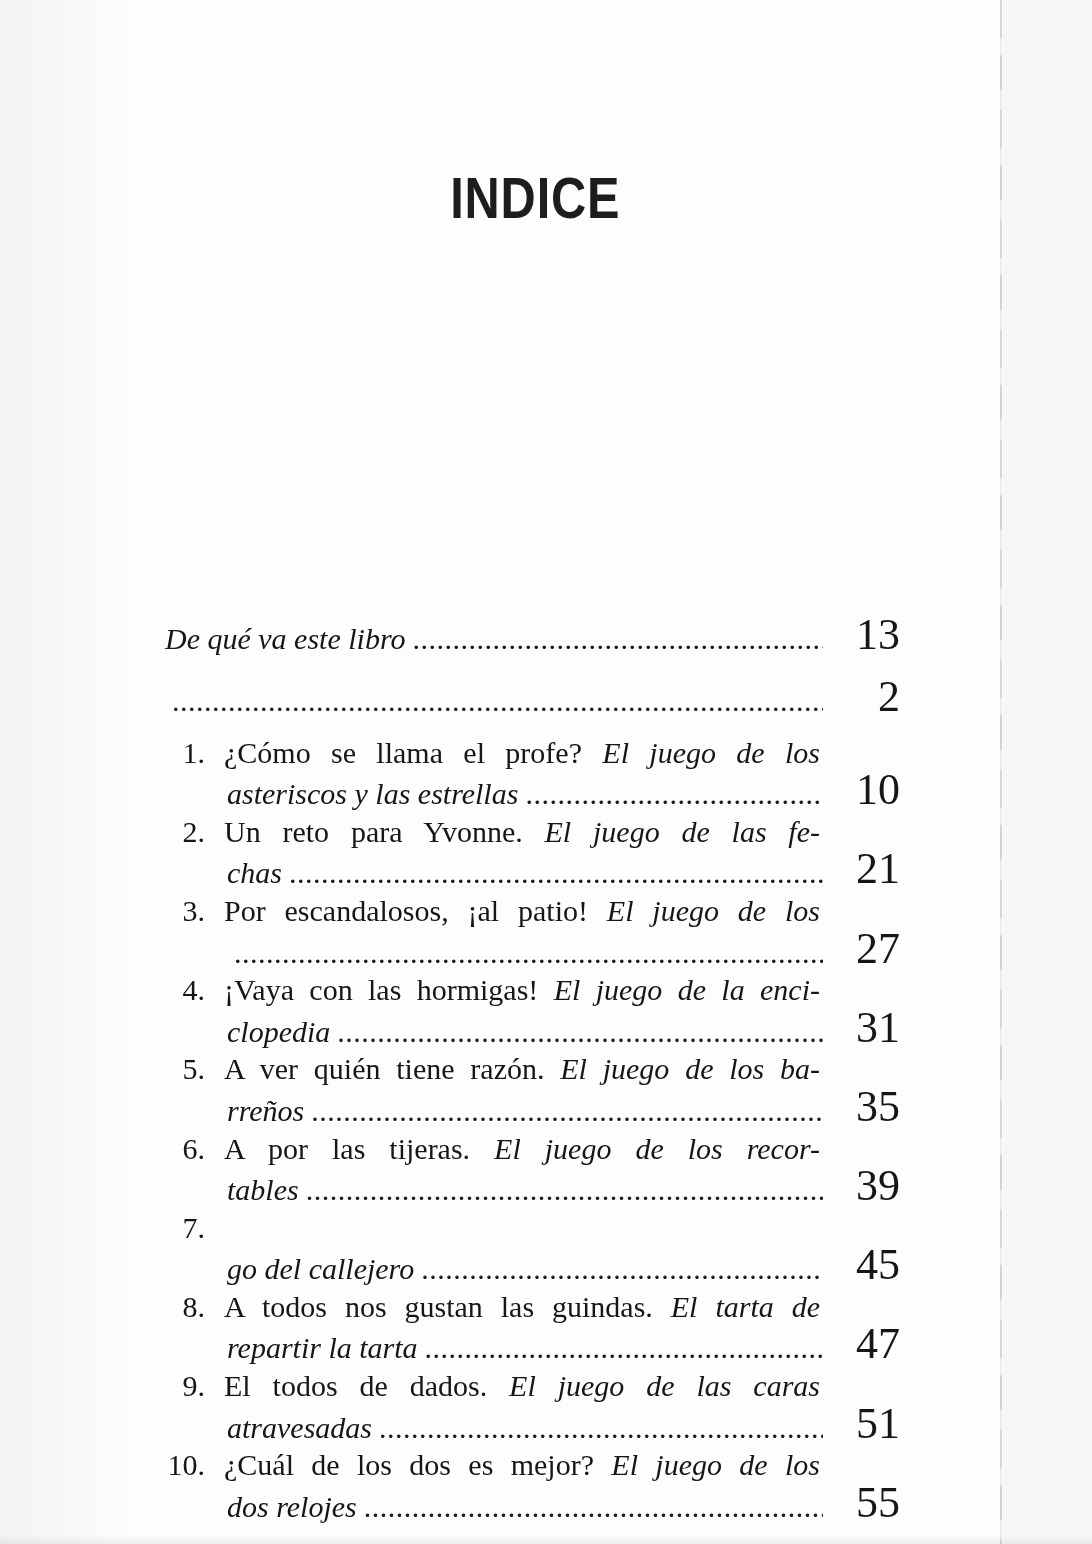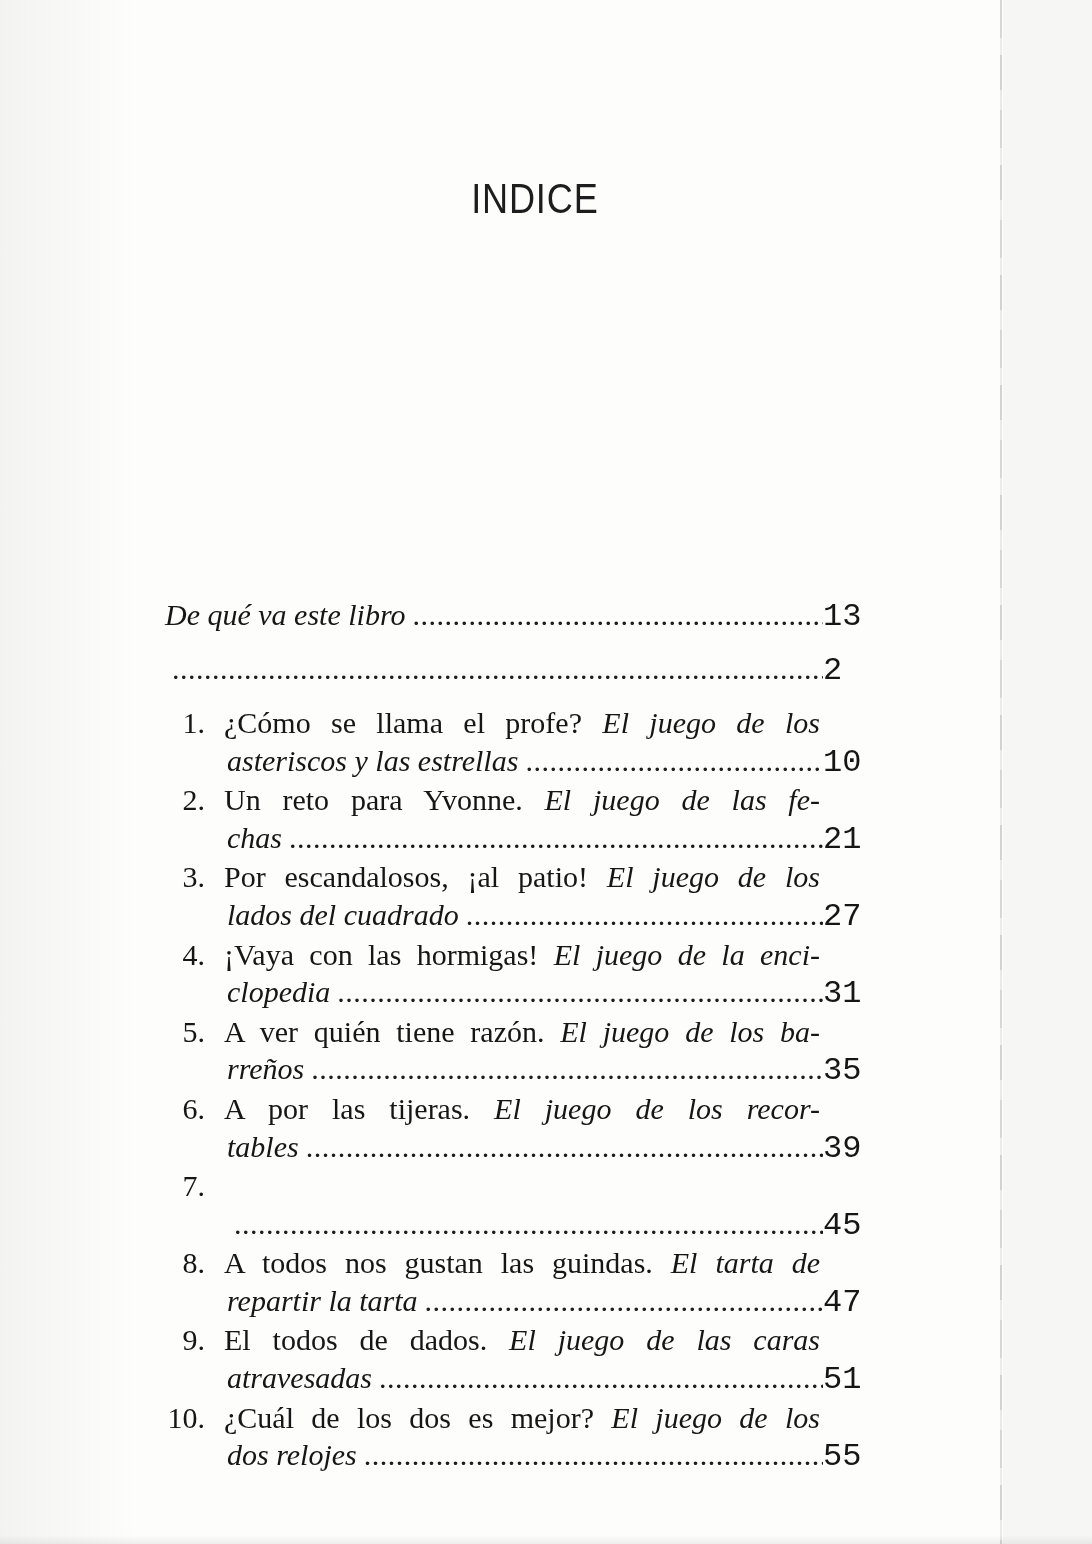--- a/index.html
+++ b/index.html
@@ -32,50 +32,50 @@
   }
   .scan-bottom-edge {
     position: absolute; left: 0; bottom: 0; width: 100%; height: 9px;
     background: linear-gradient(to bottom, rgba(0,0,0,0), rgba(0,0,0,0.06));
   }
   
   .title {
     position: absolute; top: 170px; left: 0; width: 1070px;
     text-align: center;
     font-family: "Liberation Sans", sans-serif;
-    font-size: 43px; line-height: 56px; font-weight: 400;
+    font-size: 58px; line-height: 56px; font-weight: 700;
     letter-spacing: 1px;
     color: #1d1d1d;
   }
   .title span { display: inline-block; transform: scaleX(0.84); }
   
   .toc {
     position: absolute; left: 150px; top: 596px; width: 750px;
     font-size: 30px;
   }
   .l { display: flex; align-items: baseline; line-height: 37.6px; }
-  .fr { margin-bottom: 14.4px; }
+  .fr { margin-bottom: 14.4px; margin-top: 20px; }
   .fr .find { width: 15px; flex: none; }
   .it { font-style: italic; }
   .num { width: 55px; flex: none; text-align: right; }
   .t1 {
     width: 596px; flex: none; margin-left: 19px;
     text-align: justify; text-align-last: justify;
     white-space: nowrap;
   }
   .ind { width: 77px; flex: none; }
   .t2 { flex: none; white-space: nowrap; }
   .leader {
     flex: 1 1 auto; min-width: 0; overflow: hidden;
     white-space: nowrap; margin-left: 7px;
     letter-spacing: 0.5px; color: #1c1c1c;
   }
   .pn {
-    width: 77px; flex: none; text-align: left;
-    font-size: 32px; font-style: normal; font-family: Liberation Mono, monospace;
+    width: 77px; flex: none; text-align: right;
+    font-size: 44px; font-style: normal;
   }
   .endcol { width: 77px; flex: none; }
   .entries { margin-top: 0px; }
 </style>
 </head>
 <body>
 
 <div class="page">
   <div class="scan-left-edge"></div>
   <div class="scan-right-strip"></div>
@@ -130,21 +130,20 @@
       </div>
 
       <div>
         <div class="l">
           <span class="num">3.</span>
           <span class="t1"><span>Por escandalosos, ¡al patio!</span> <span class="it">El juego de los</span></span>
           <span class="endcol"></span>
         </div>
         <div class="l">
           <span class="ind"></span>
-          <span class="t2 it">lados del cuadrado</span>
           <span class="leader">........................................................................................................................</span>
           <span class="pn">27</span>
         </div>
       </div>
 
       <div>
         <div class="l">
           <span class="num">4.</span>
           <span class="t1"><span>¡Vaya con las hormigas!</span> <span class="it">El juego de la enci-</span></span>
           <span class="endcol"></span>
@@ -185,20 +184,21 @@
         </div>
       </div>
 
       <div>
         <div class="l">
           <span class="num">7.</span>
           <span class="endcol"></span>
         </div>
         <div class="l">
           <span class="ind"></span>
+          <span class="t2 it">go del callejero</span>
           <span class="leader">........................................................................................................................</span>
           <span class="pn">45</span>
         </div>
       </div>
 
       <div>
         <div class="l">
           <span class="num">8.</span>
           <span class="t1"><span>A todos nos gustan las guindas.</span> <span class="it">El tarta de</span></span>
           <span class="endcol"></span>

